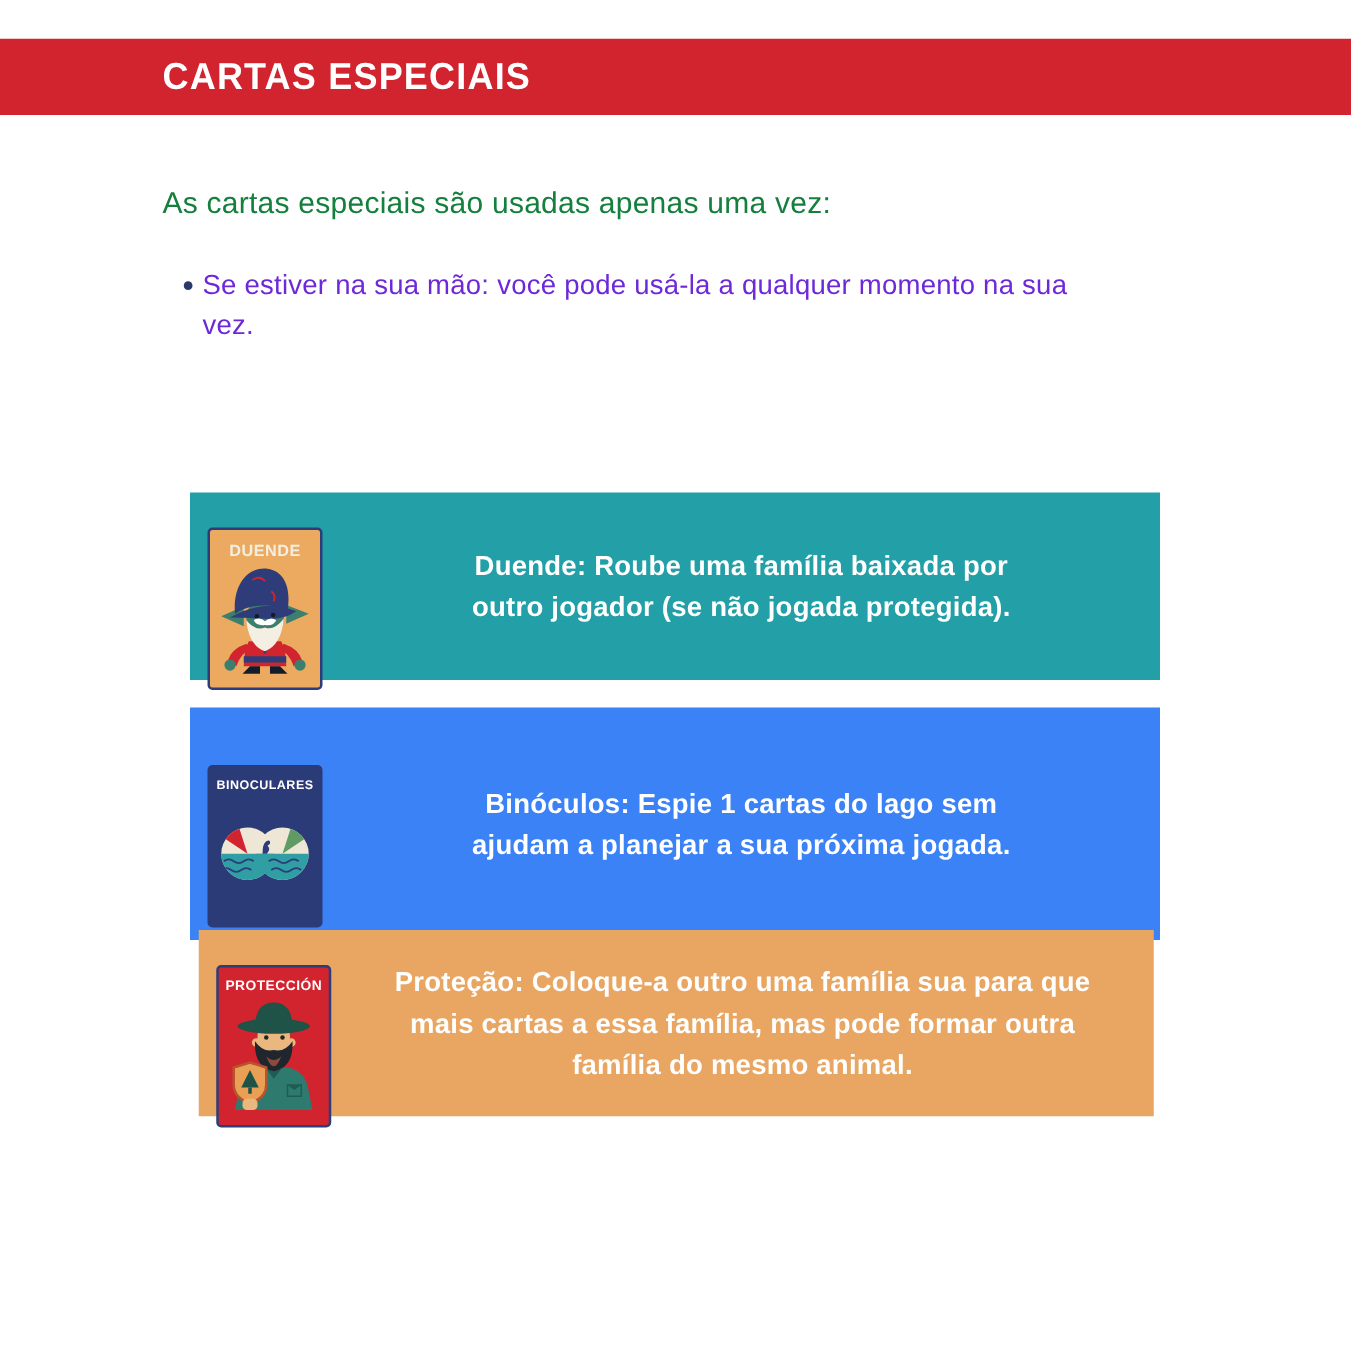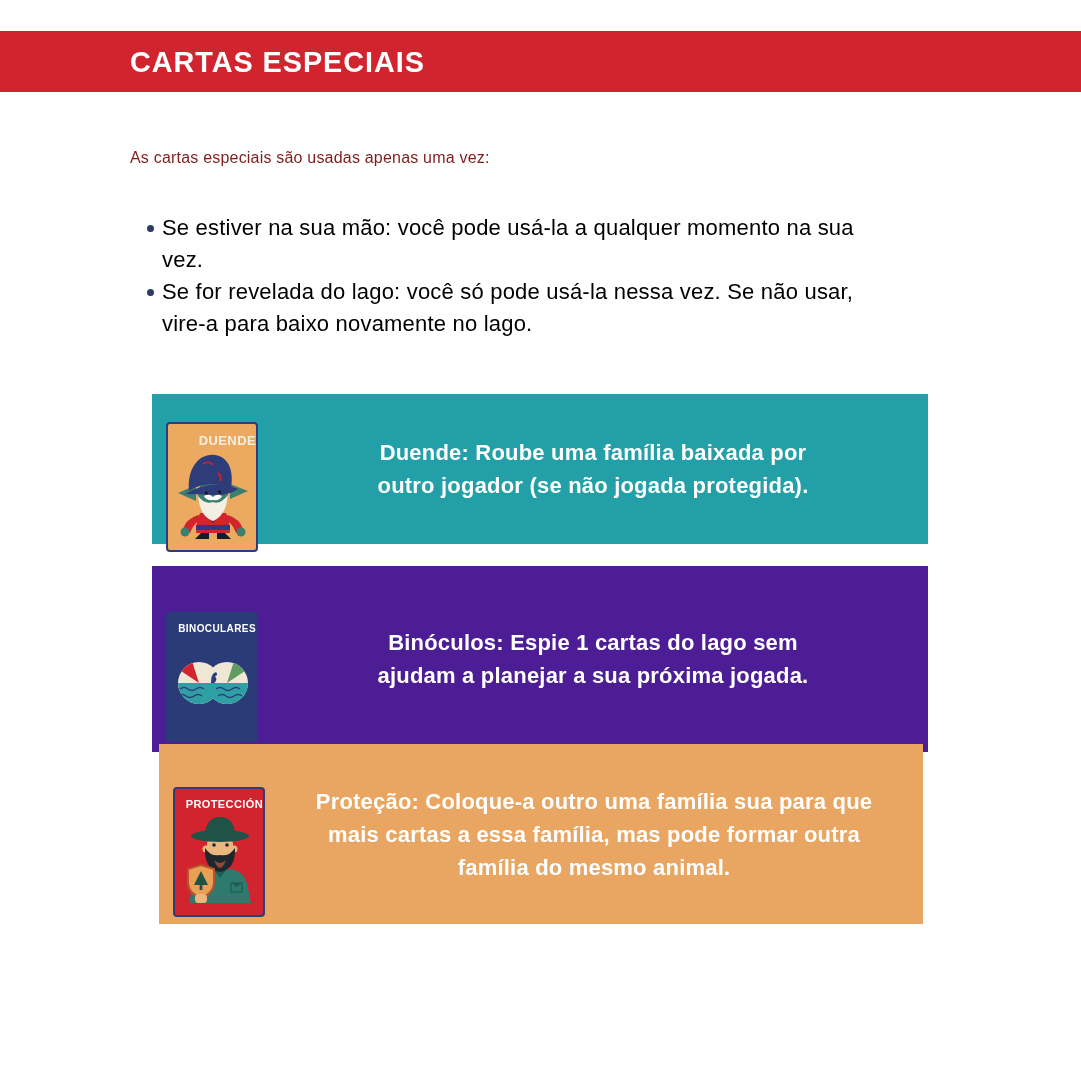--- a/index.html
+++ b/index.html
@@ -12,41 +12,41 @@
     position:absolute;left:0;top:31px;width:1081px;height:61px;
     background:#d1242e;display:flex;align-items:center;
   }
   .banner h1{
     margin:0 0 0 130px;color:#ffffff;font-size:30px;font-weight:bold;
     letter-spacing:1px;transform:scaleX(.96);transform-origin:left center;
   }
   
   .intro{
     position:absolute;left:130px;top:149px;margin:0;
-    font-size:16px;color:#7f1d1d;letter-spacing:.2px;
+    font-size:24px;color:#15803d;letter-spacing:.2px;
   }
   .bullets{
     position:absolute;left:147px;top:212px;margin:0;padding:0;list-style:none;
-    font-size:22px;color:#000000;letter-spacing:.2px;
+    font-size:22px;color:#6d28d9;letter-spacing:.2px;
   }
   .bullets li{display:flex;align-items:flex-start;}
   .bullets .dot{
     width:7px;height:7px;border-radius:50%;background:#2b3a67;
     margin:13px 8px 0 0;flex:none;
   }
   .bl .line{display:block;line-height:32px;}
   
   .box{position:absolute;display:flex;align-items:center;}
   .box-duende  {left:152px;top:394px;width:776px;height:150px;background:#239fa7;}
-  .box-binoculos{left:152px;top:566px;width:776px;height:186px;background:#4c1d95;}
-  .box-protecao{left:159px;top:744px;width:764px;height:180px;background:#e9a662;}
+  .box-binoculos{left:152px;top:566px;width:776px;height:186px;background:#3b82f6;}
+  .box-protecao{left:159px;top:744px;width:764px;height:149px;background:#e9a662;}
   .card{
     width:92px;height:130px;margin-left:14px;flex:none;box-sizing:border-box;
     border:2px solid #2b3d7a;border-radius:4px;overflow:hidden;
-    display:flex;flex-direction:column;align-items:flex-end;margin-top:36px;
+    display:flex;flex-direction:column;align-items:center;margin-top:36px;
   }
   .card-duende{background:#ecaa61;}
   .card-binoculos{background:#2b3b78;border-color:#2b3b78;}
   .card-protecao{background:#d1242e;}
   .card-label{
     color:#ffffff;font-weight:bold;margin-top:9px;letter-spacing:.4px;white-space:nowrap;
   }
   .card-duende .card-label{font-size:13px;color:#f4eee0;}
   .card-binoculos .card-label{font-size:10px;}
   .card-protecao .card-label{font-size:11px;}
@@ -67,27 +67,20 @@
   </header>
 
   <p class="intro">As cartas especiais são usadas apenas uma vez:</p>
 
   <ul class="bullets">
     <li>
       <span class="dot"></span>
       <span class="bl">
         <span class="line">Se estiver na sua mão: você pode usá-la a qualquer momento na sua</span>
         <span class="line">vez.</span>
-      </span>
-    </li>
-    <li>
-      <span class="dot"></span>
-      <span class="bl">
-        <span class="line">Se for revelada do lago: você só pode usá-la nessa vez. Se não usar,</span>
-        <span class="line">vire-a para baixo novamente no lago.</span>
       </span>
     </li>
   </ul>
 
   <section class="box box-duende">
     <div class="card card-duende">
       <span class="card-label">DUENDE</span>
       <span>
         <svg width="86" height="92" viewBox="0 0 86 92" aria-hidden="true">
           <polygon points="8,44 26,36 26,52" fill="#3c7f6f"></polygon>

